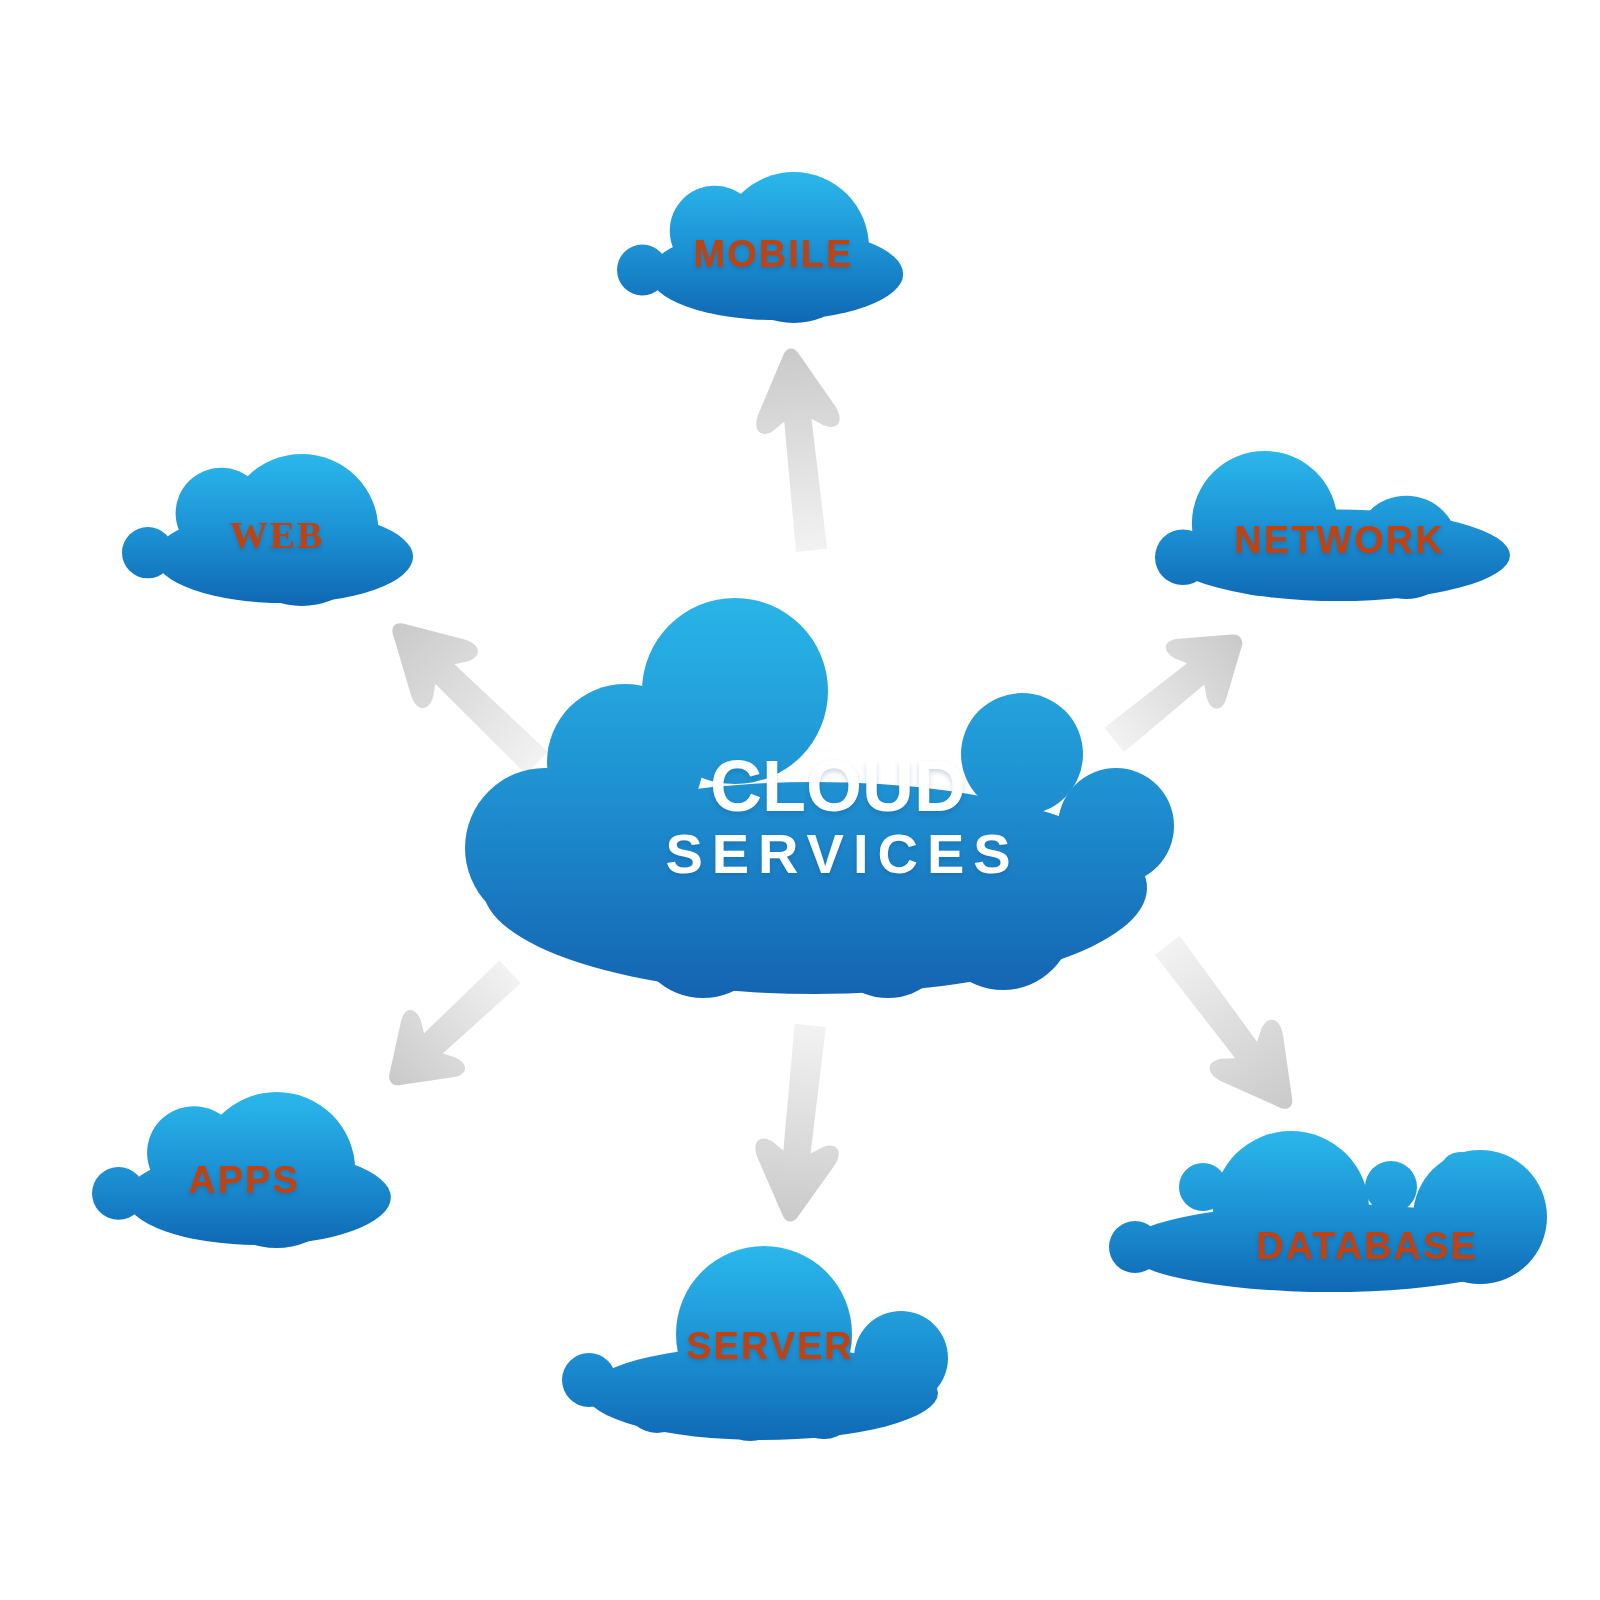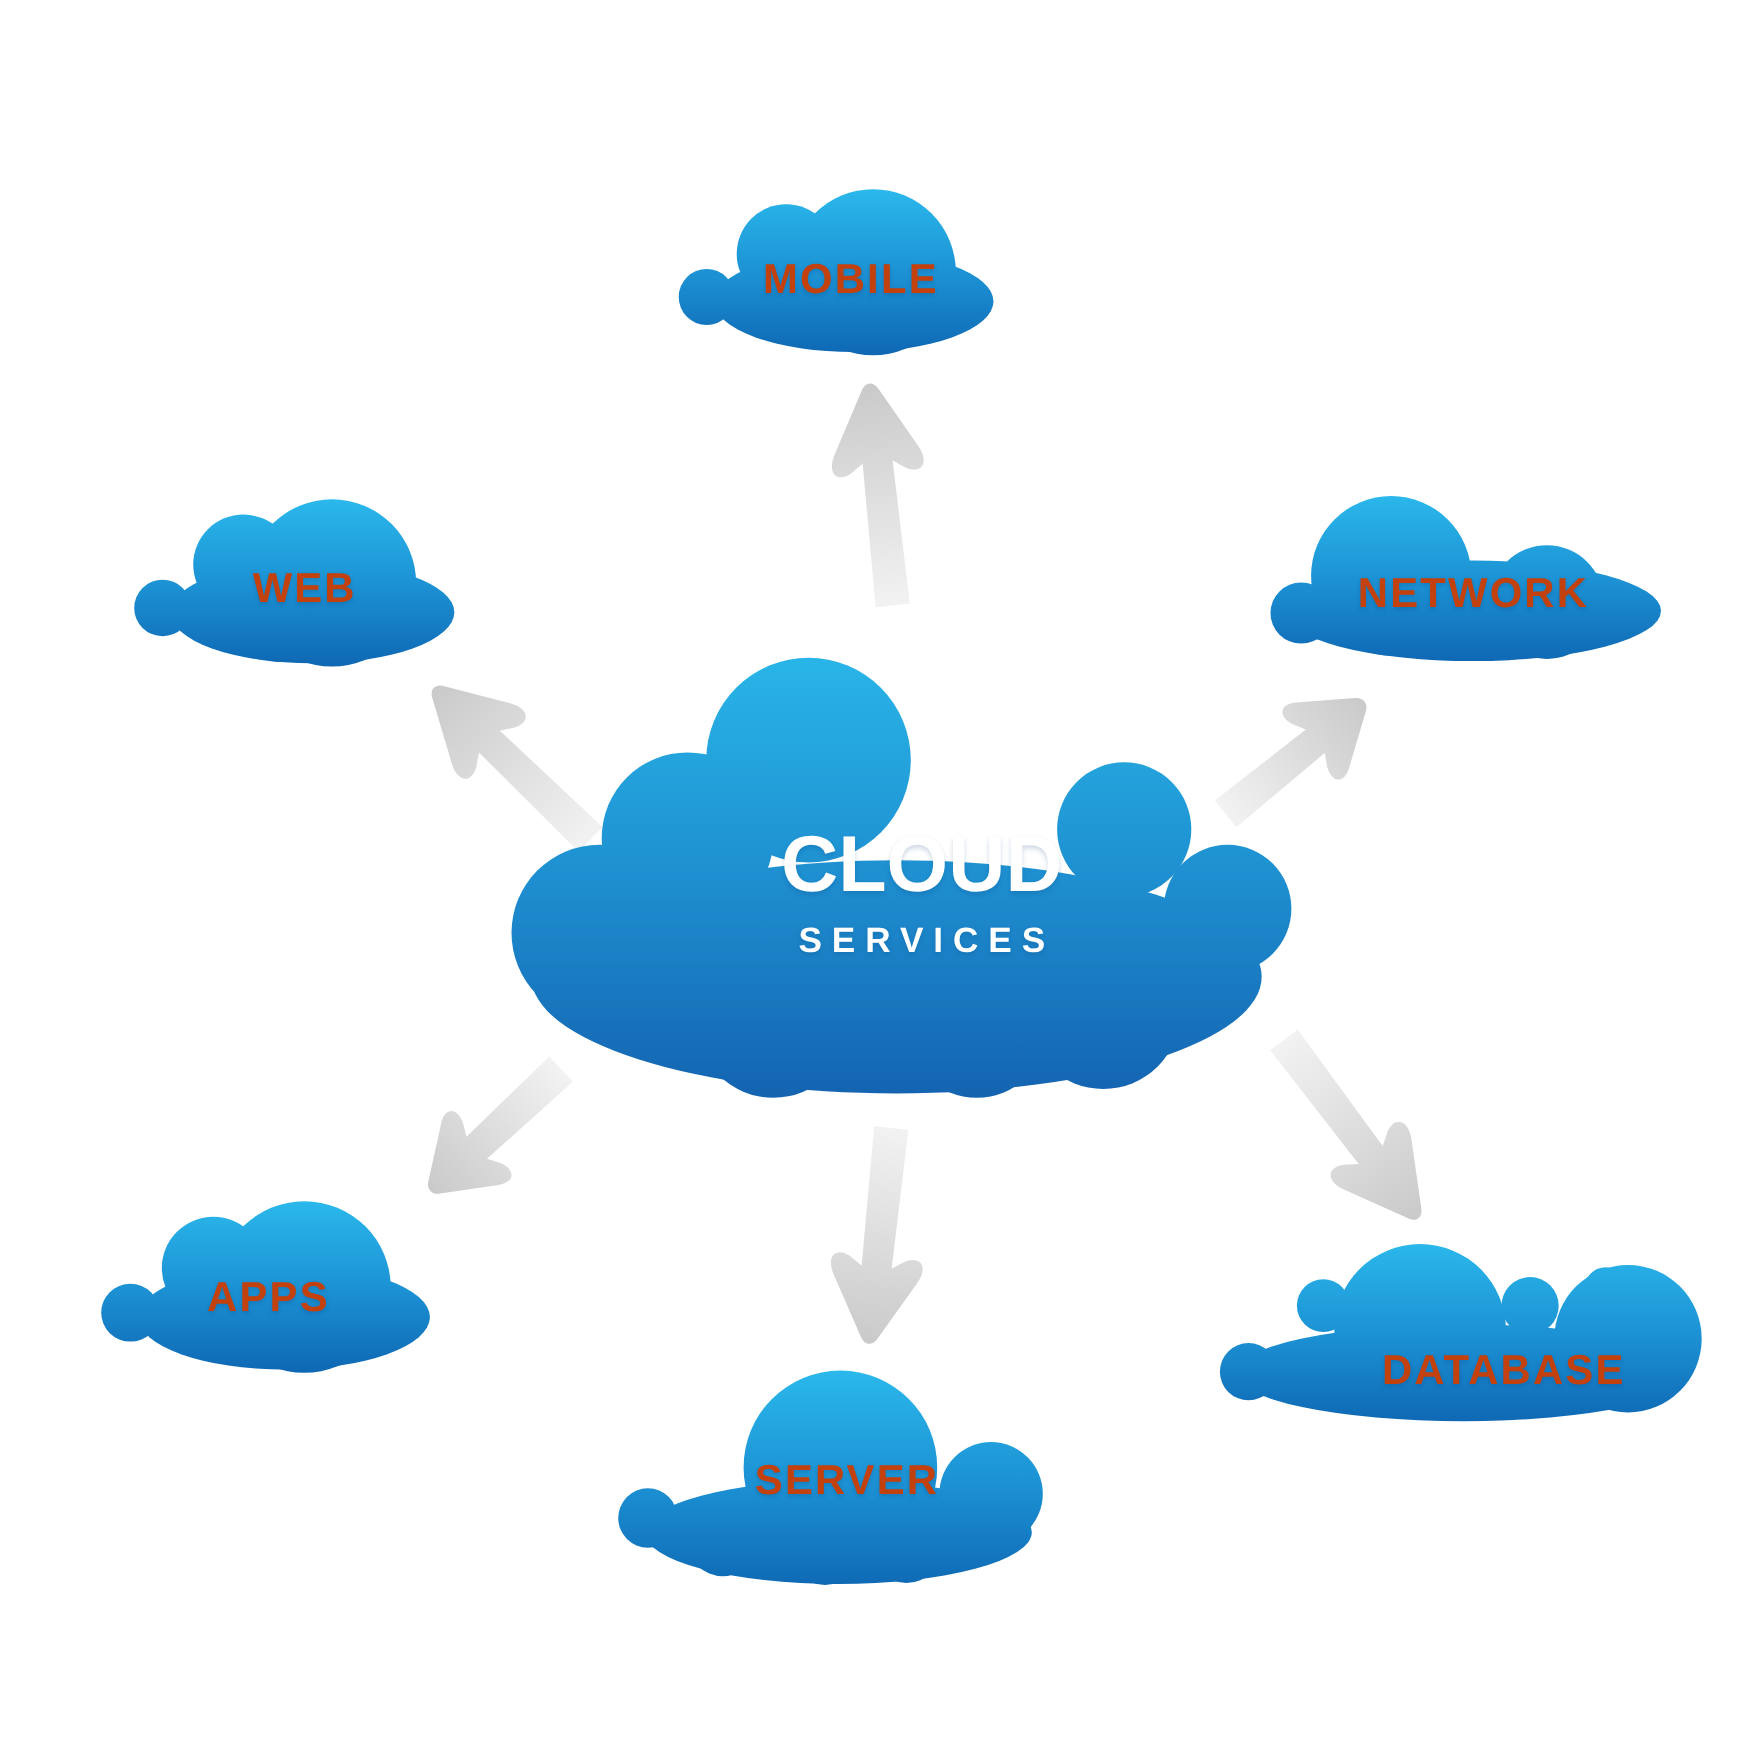--- a/index.html
+++ b/index.html
@@ -18,21 +18,21 @@
     text-shadow:0 2px 4px rgba(10,60,120,0.25);
   }
   .center-title{
     position:absolute;left:50%;transform:translateX(calc(-50% + 19px));
     color:#ffffff;font-weight:bold;font-size:72px;line-height:100px;
     letter-spacing:0px;white-space:nowrap;top:140px;
     text-shadow:0 3px 5px rgba(10,60,120,0.2);
   }
   .center-subtitle{
     position:absolute;left:50%;transform:translateX(calc(-50% + 19px));
-    color:#ffffff;font-weight:bold;font-size:32px;line-height:48px;
+    color:#ffffff;font-weight:bold;font-size:56px;line-height:48px;
     letter-spacing:9px;padding-left:9px;white-space:nowrap;top:234px;
     text-shadow:0 2px 4px rgba(10,60,120,0.2);
   }
   .arrow-wrap{position:absolute;}
   .arrow-wrap svg{width:100%;height:100%;display:block;overflow:visible;}
   .defs-holder{position:absolute;width:0;height:0;overflow:hidden;}
 </style>
 </head>
 <body>
 
@@ -130,21 +130,21 @@
 
   <div class="cloud-node" style="left:122px;top:452px;width:298px;height:153px;">
     <svg viewBox="0 0 300 155" preserveAspectRatio="none">
       <g fill="url(#gradStd)">
         <circle cx="26" cy="102" r="26"></circle>
         <circle cx="100" cy="62" r="46"></circle>
         <circle cx="181" cy="79" r="77"></circle>
         <ellipse cx="163" cy="106" rx="130" ry="47"></ellipse>
       </g>
     </svg>
-    <div class="cloud-label" style="top:62px;transform:translateX(calc(-50% + 6px));">WEB</div>
+    <div class="cloud-label" style="top:62px;transform:translateX(calc(-50% + 6px));font-family:Liberation Serif, serif;">WEB</div>
   </div>
 
   <div class="cloud-node" style="left:1153px;top:448px;width:359px;height:154px;">
     <svg viewBox="0 0 360 155" preserveAspectRatio="none">
       <g fill="url(#gradStd)">
         <circle cx="30" cy="110" r="28"></circle>
         <circle cx="112" cy="76" r="73"></circle>
         <circle cx="254" cy="100" r="52"></circle>
         <ellipse cx="186" cy="108" rx="172" ry="46"></ellipse>
       </g>

